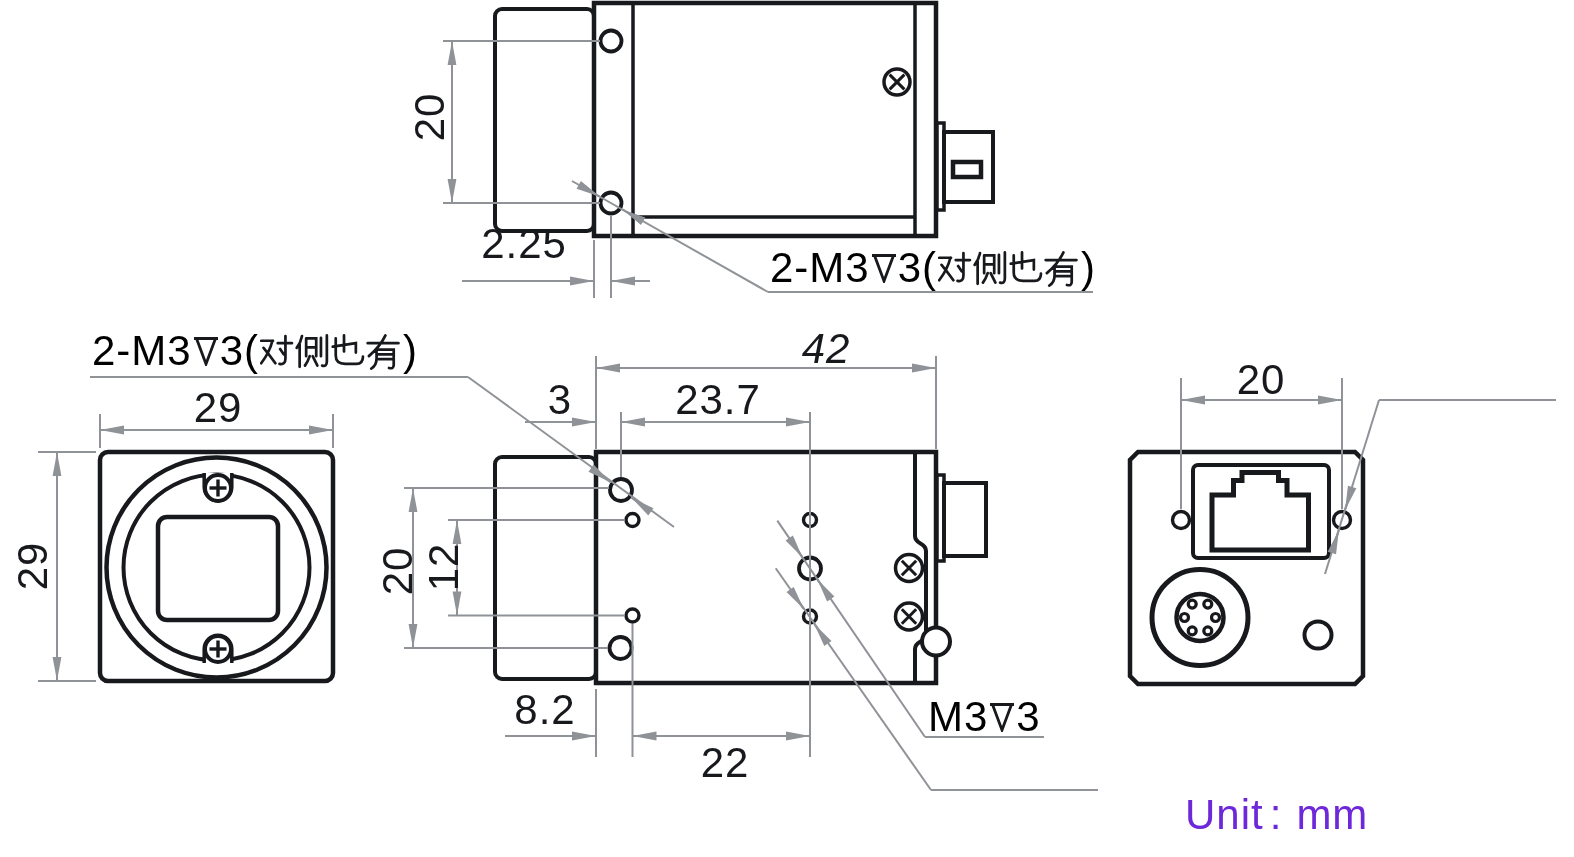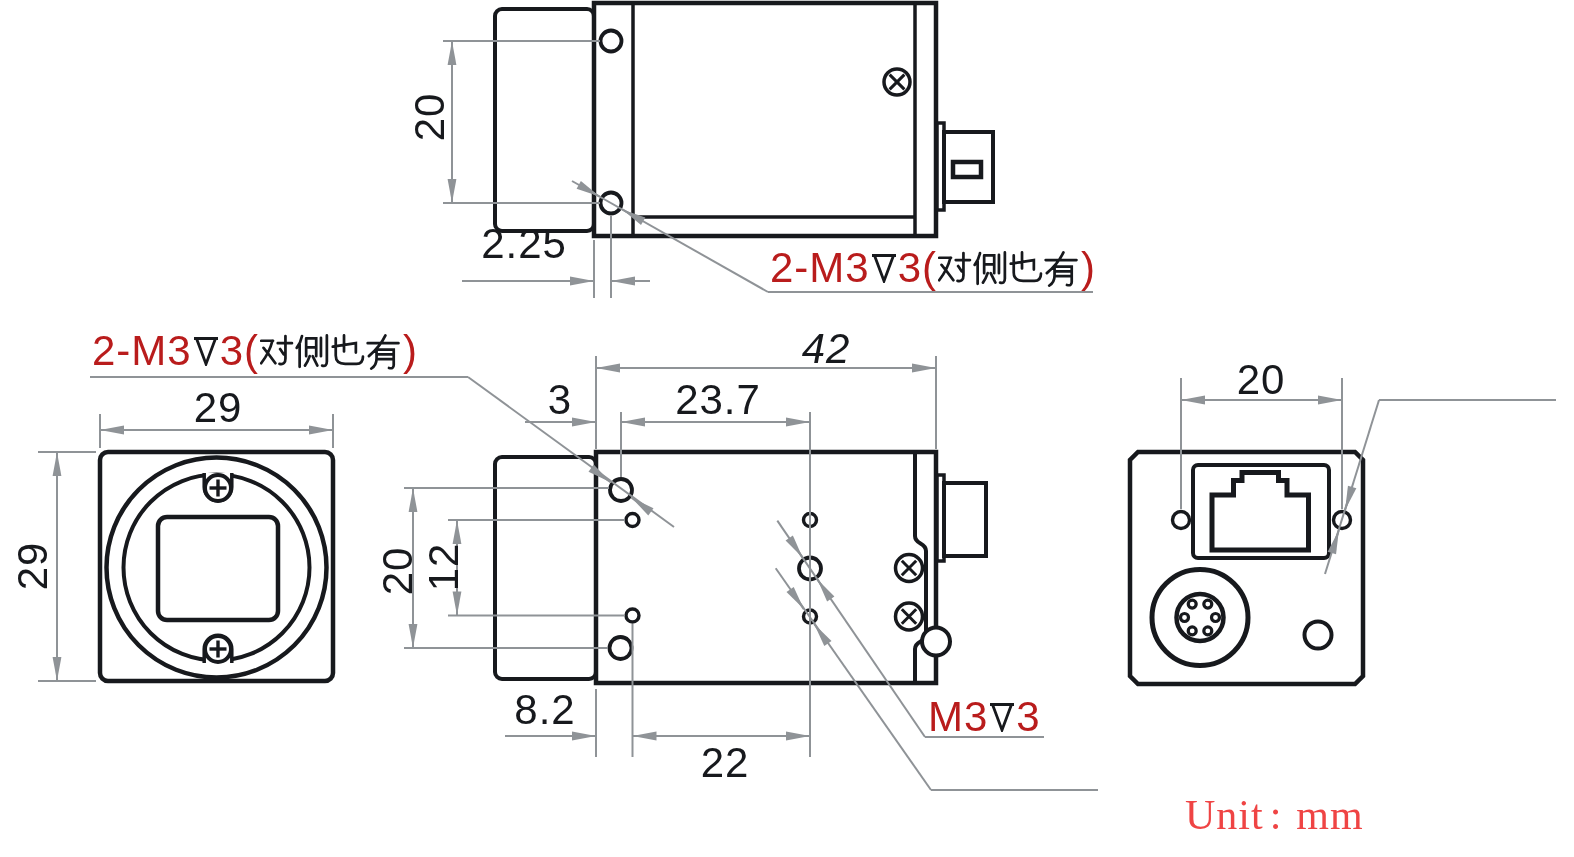--- a/index.html
+++ b/index.html
@@ -1,21 +1,21 @@
 <!DOCTYPE html>
 <html><head>
 <meta charset="utf-8">
 <style>
   html,body{margin:0;padding:0;background:#fff;}
   #stage{position:relative;width:1574px;height:857px;background:#fff;overflow:hidden;}
   #stage svg.main{position:absolute;left:0;top:0;}
   .t{position:absolute;font-family:"Liberation Sans",sans-serif;font-size:42px;color:#17191d;
      white-space:nowrap;display:flex;align-items:center;justify-content:center;letter-spacing:1px;}
   .rot{transform:rotate(-90deg);}
-  .lbl{position:absolute;font-family:"Liberation Sans",sans-serif;font-size:42px;color:#b91c1c;
+  .lbl{position:absolute;font-family:"Liberation Sans",sans-serif;font-size:42px;color:#000000;
        white-space:nowrap;letter-spacing:1px;line-height:44px;height:44px;}
   .lbl svg{display:inline-block;}
   .depth{vertical-align:-1px;margin:0 1px;}
   .cjk{vertical-align:-7px;margin:0 1px;}
 </style>
 </head>
 <body>
 
 <div id="stage">
 <svg class="main" width="1574" height="857" viewBox="0 0 1574 857">
@@ -250,16 +250,16 @@
   <div class="lbl" style="left:928px;top:695px;" aria-label="M3↧3">
     <span>M3</span><svg class="depth" width="26" height="30" viewBox="0 0 26 30">
         <path d="M1,2.5 H25 M3.5,2.5 L13,28 L22.5,2.5" fill="none" stroke="#17191d" stroke-width="2.8"></path>
       </svg><span>3</span>
   </div>
 
   <div class="t" style="left:1221px;top:358px;width:80px;height:44px;">
       <span>20</span>
     </div>
 
-  <div class="lbl" style="left:1185px;top:793px;color:#ef4444;font-family:Liberation Serif, serif;" aria-label="Unit：mm">
+  <div class="lbl" style="left:1185px;top:793px;color:#6d28d9;" aria-label="Unit：mm">
     <span>Unit</span><span style="margin:0 14px 0 6px;">:</span><span>mm</span>
   </div>
 </div>
 
 </body></html>

